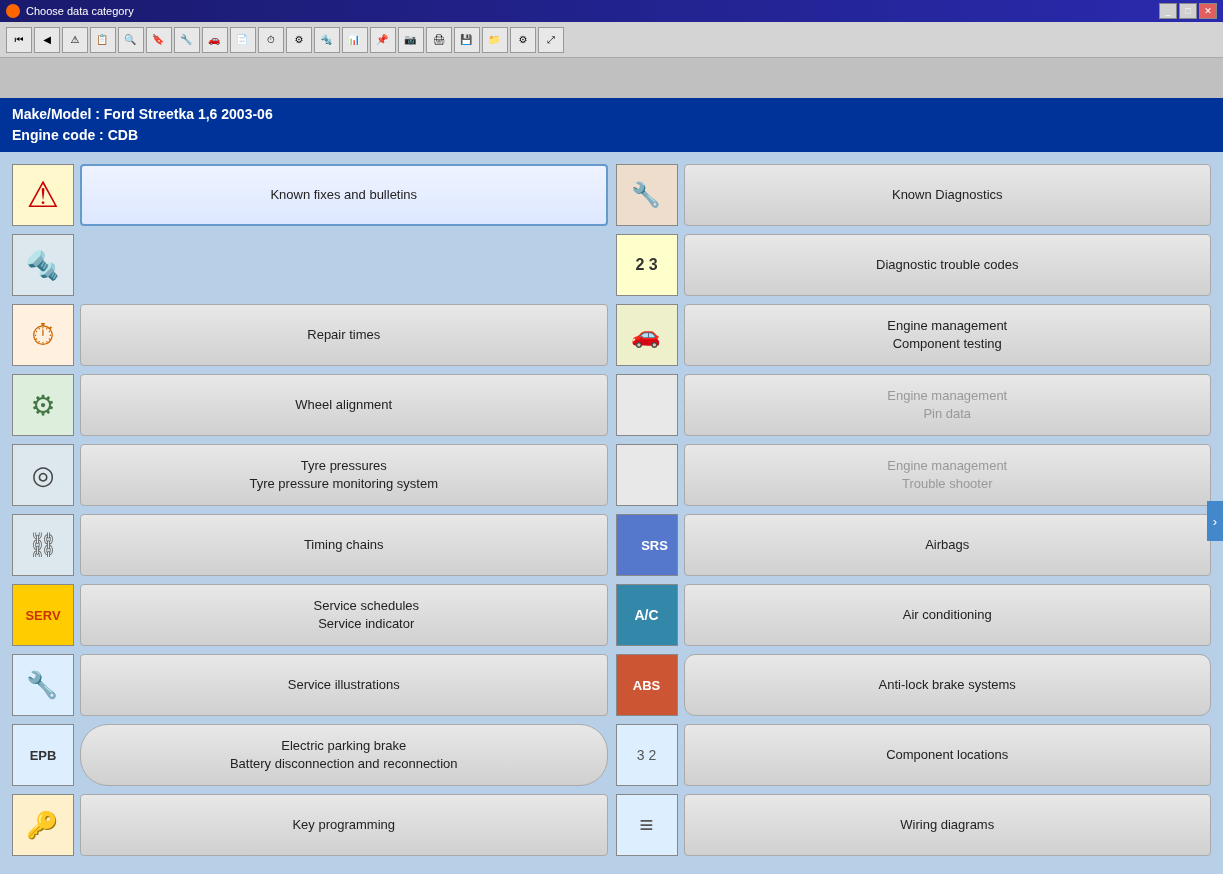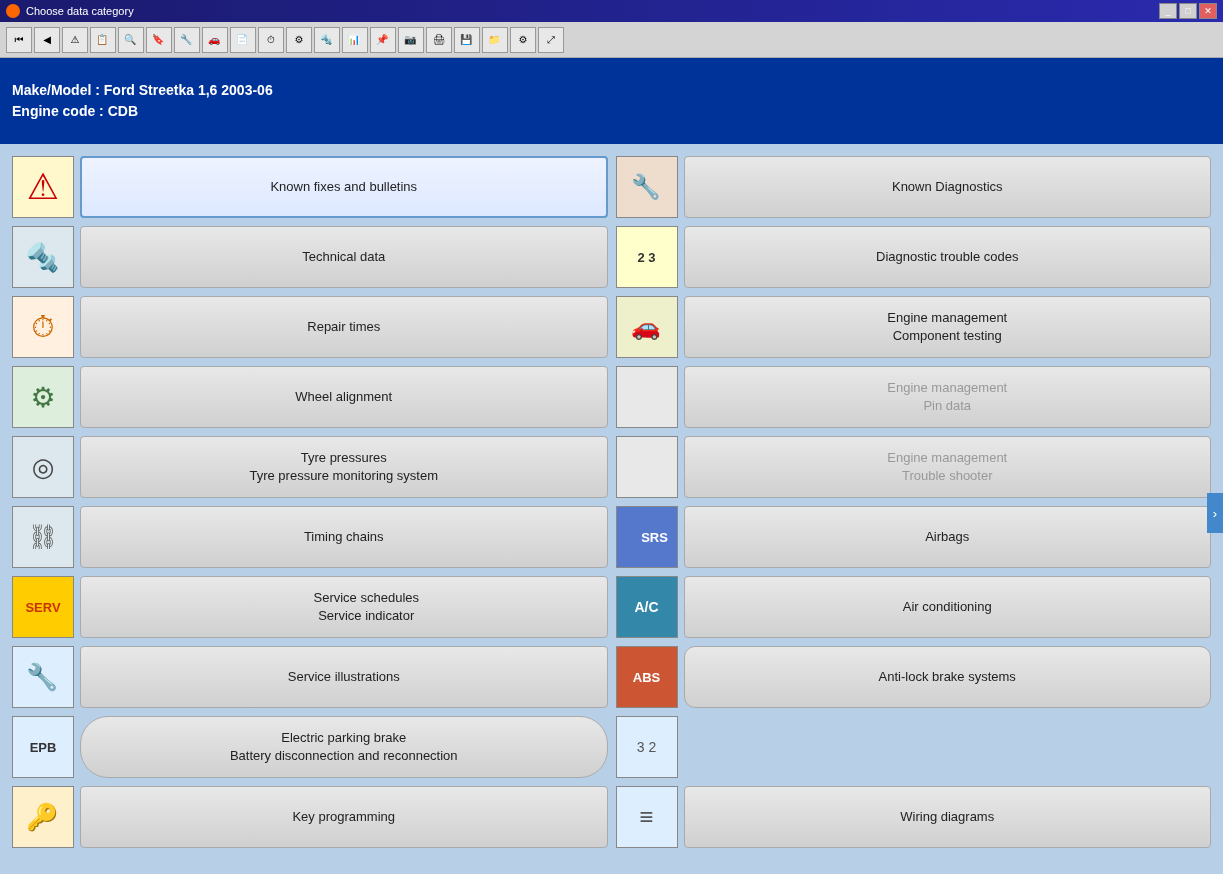--- a/index.html
+++ b/index.html
@@ -53,24 +53,25 @@
       width: 26px; height: 26px;
       background: #e8e8e8;
       border: 1px solid #999;
       display: flex; align-items: center; justify-content: center;
       font-size: 10px;
       cursor: pointer;
     }
     .header-bar {
       background: #003399;
       color: white;
-      padding: 22px 12px;
+      padding: 6px 12px;
       font-size: 14px;
       font-weight: bold;
       line-height: 1.5;
+      margin-top: 40px;
     }
     .main-content {
       background: #b8cfe8;
       padding: 12px;
       height: calc(874px - 22px - 36px - 56px - 22px);
       overflow-y: auto;
     }
     .grid {
       display: grid;
       grid-template-columns: 1fr 1fr;
@@ -180,24 +181,23 @@
   <div class="category-row">
         <div class="cat-icon" style="background: rgb(255, 248, 204); color: rgb(204, 0, 0); font-size: 36px;">⚠</div>
         <div class="cat-btn highlighted" style="white-space: pre-line;">Known fixes and bulletins</div>
       </div>
       <div class="category-row">
         <div class="cat-icon" style="background: rgb(238, 221, 204); color: rgb(85, 85, 85); font-size: 24px;">🔧</div>
         <div class="cat-btn" style="white-space: pre-line;">Known Diagnostics</div>
       </div>
       <div class="category-row">
         <div class="cat-icon" style="background: rgb(221, 232, 238); color: rgb(85, 85, 85); font-size: 28px;">🔩</div>
-        <div class="cat-btn" style="white-space: pre-line;">Technical data</div>
-      </div>
-      <div class="category-row">
-        <div class="cat-icon" style="background: rgb(255, 255, 204); color: rgb(51, 51, 51); font-size: 13px; font-weight: bold;">2 3</div>
+      </div>
+      <div class="category-row">
+        <div class="cat-icon" style="background: rgb(255, 255, 204); color: rgb(51, 51, 51); font-size: 16px; font-weight: bold;">2 3</div>
         <div class="cat-btn" style="white-space: pre-line;">Diagnostic trouble codes</div>
       </div>
       <div class="category-row">
         <div class="cat-icon" style="background: rgb(255, 240, 224); color: rgb(204, 102, 0); font-size: 30px;">⏱</div>
         <div class="cat-btn" style="white-space: pre-line;">Repair times</div>
       </div>
       <div class="category-row">
         <div class="cat-icon" style="background: rgb(238, 240, 204); color: rgb(85, 85, 85); font-size: 24px;">🚗</div>
         <div class="cat-btn" style="white-space: pre-line;">Engine management
 Component testing</div>
@@ -246,20 +246,21 @@
         <div class="cat-icon" style="background: rgb(204, 85, 51); color: rgb(255, 255, 255); font-size: 13px; font-weight: bold;">ABS</div>
         <div class="cat-btn" style="white-space: pre-line; border-radius: 11px;">Anti-lock brake systems</div>
       </div>
       <div class="category-row">
         <div class="cat-icon" style="background: rgb(221, 238, 255); color: rgb(51, 51, 51); font-size: 13px; font-weight: bold;">EPB</div>
         <div class="cat-btn" style="white-space: pre-line; border-radius: 28px;">Electric parking brake
 Battery disconnection and reconnection</div>
       </div>
       <div class="category-row">
         <div class="cat-icon" style="background: rgb(221, 238, 255); color: rgb(85, 85, 85); font-size: 14px;">3 2</div>
+        <div class="cat-btn" style="white-space: pre-line;">Component locations</div>
       </div>
       <div class="category-row">
         <div class="cat-icon" style="background: rgb(255, 240, 204); color: rgb(204, 102, 0); font-size: 26px;">🔑</div>
         <div class="cat-btn" style="white-space: pre-line;">Key programming</div>
       </div>
       <div class="category-row">
         <div class="cat-icon" style="background: rgb(221, 238, 255); color: rgb(85, 85, 85); font-size: 24px;">≡</div>
         <div class="cat-btn" style="white-space: pre-line;">Wiring diagrams</div>
       </div>
     </div>

